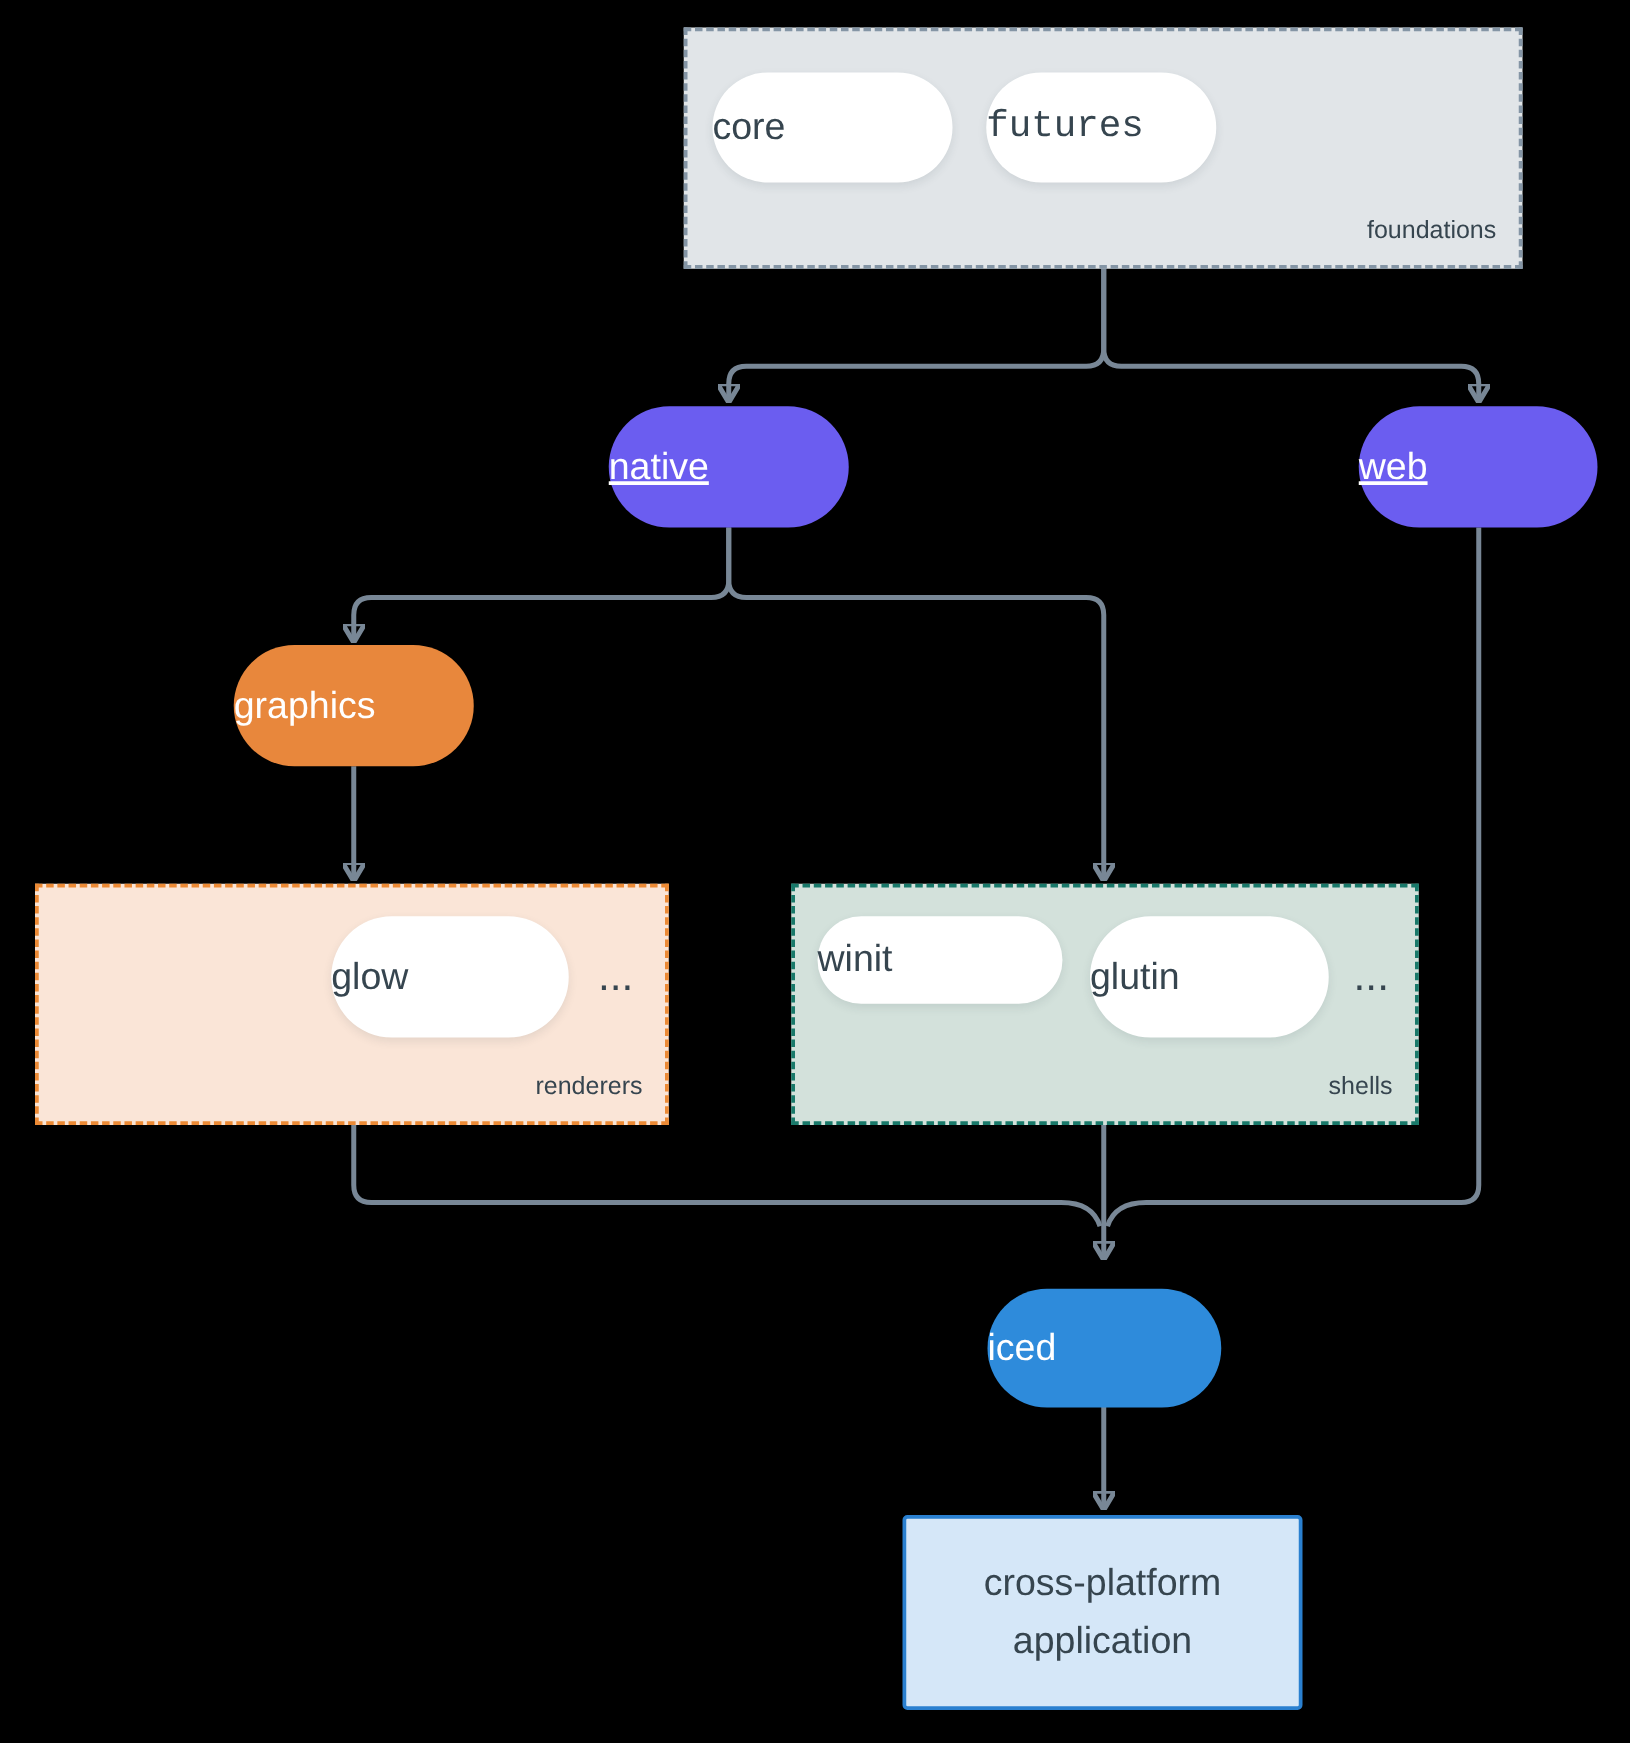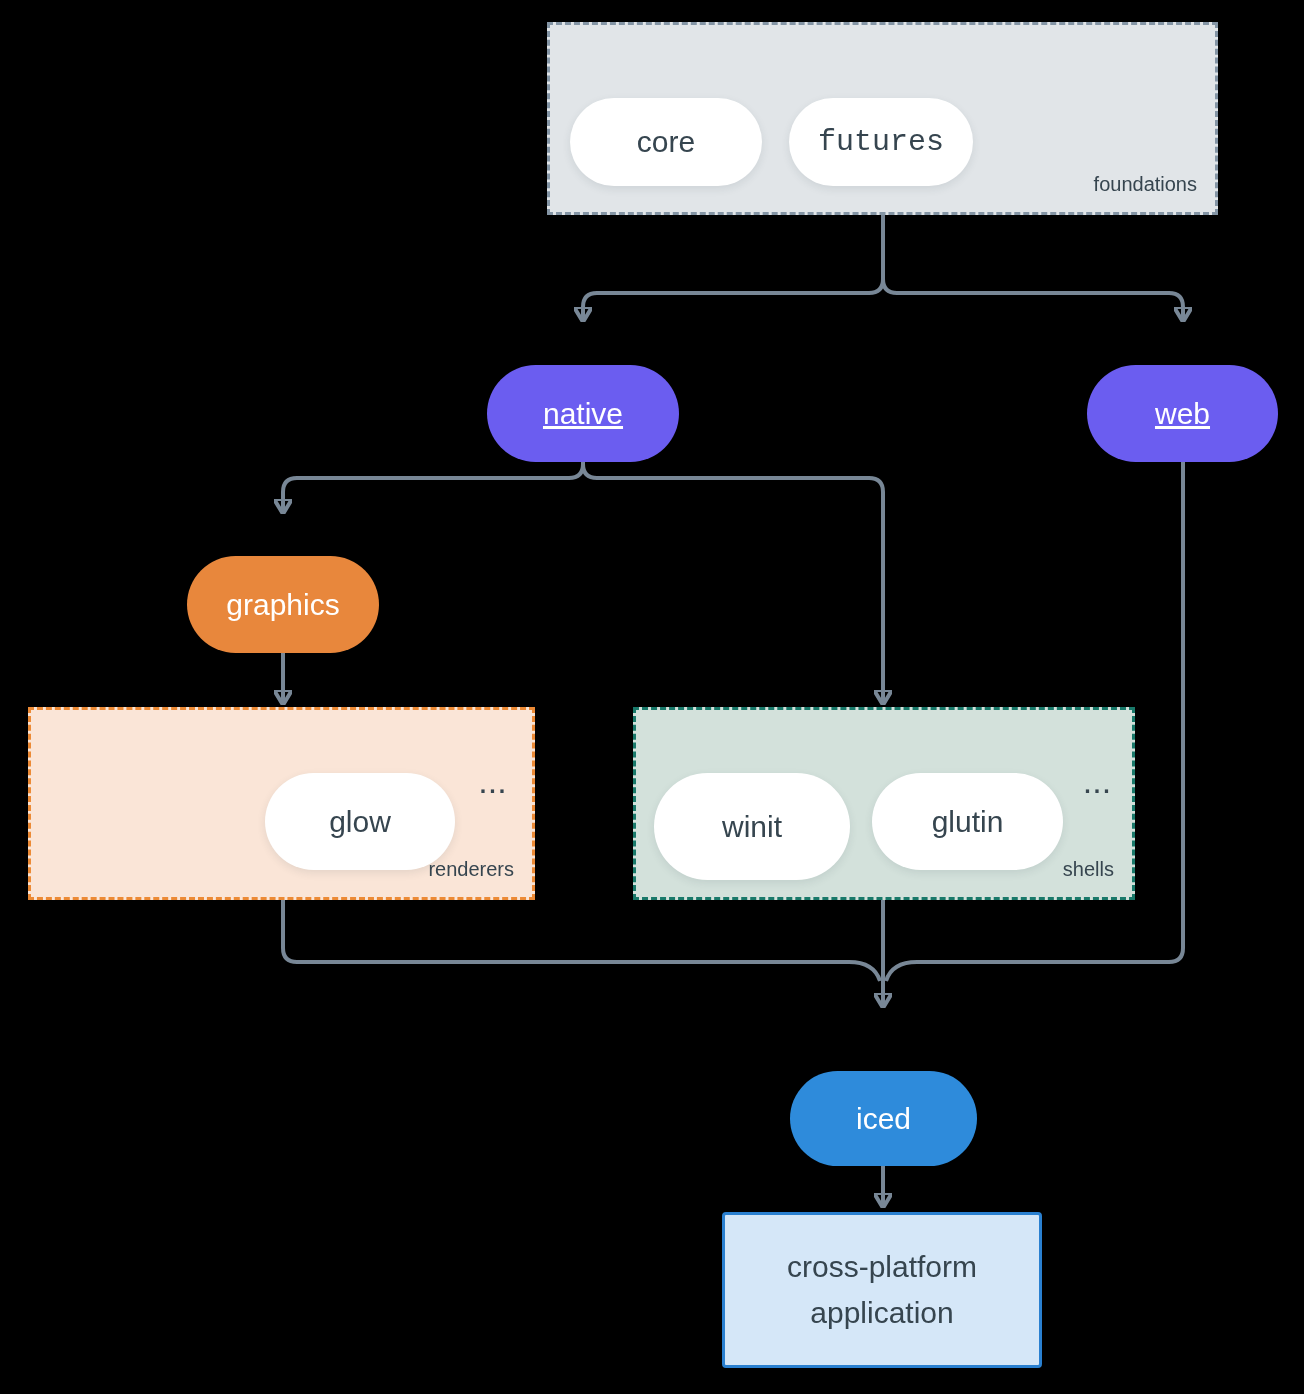--- a/index.html
+++ b/index.html
@@ -36,25 +36,23 @@
     right: 18px;
     bottom: 16px;
     font-size: 20px;
     color: var(--node_text, #36454f);
   }
 
   .pill {
     position: absolute;
     display: flex;
     align-items: center;
-    justify-content: center;
     border-radius: 999px;
     font-size: 30px;
     box-sizing: border-box;
-    margin-top: 40px;
   }
   .pill.white {
     background: var(--pill_white, #fff);
     color: var(--node_text, #36454f);
     box-shadow: 0 3px 8px rgba(40,60,70,0.10);
   }
   .pill.purple { background: var(--purple); color: #fff; text-decoration: underline; }
   .pill.orange { background: var(--orange); color: #fff; }
   .pill.blue   { background: var(--blue);   color: #fff; }
 
@@ -134,21 +132,21 @@
   <div class="pill white" style="left:265px; top:733px; width:190px; height:97px;">
     <span>glow</span>
   </div>
   <div class="ellipsis" style="left:455px; top:733px; width:75px; height:97px;">
     <span>...</span>
   </div>
 
   <div class="group shells" style="left:633px; top:707px; width:502px; height:193px;">
     <span class="group-label">shells</span>
   </div>
-  <div class="pill white" style="left:654px; top:733px; width:196px; height:107px;">
+  <div class="pill white" style="left:654px; top:733px; width:196px; height:70px;">
     <span>winit</span>
   </div>
   <div class="pill white" style="left:872px; top:733px; width:191px; height:97px;">
     <span>glutin</span>
   </div>
   <div class="ellipsis" style="left:1062px; top:733px; width:70px; height:97px;">
     <span>...</span>
   </div>
 
   <div class="pill blue" style="left:790px; top:1031px; width:187px; height:95px;">

